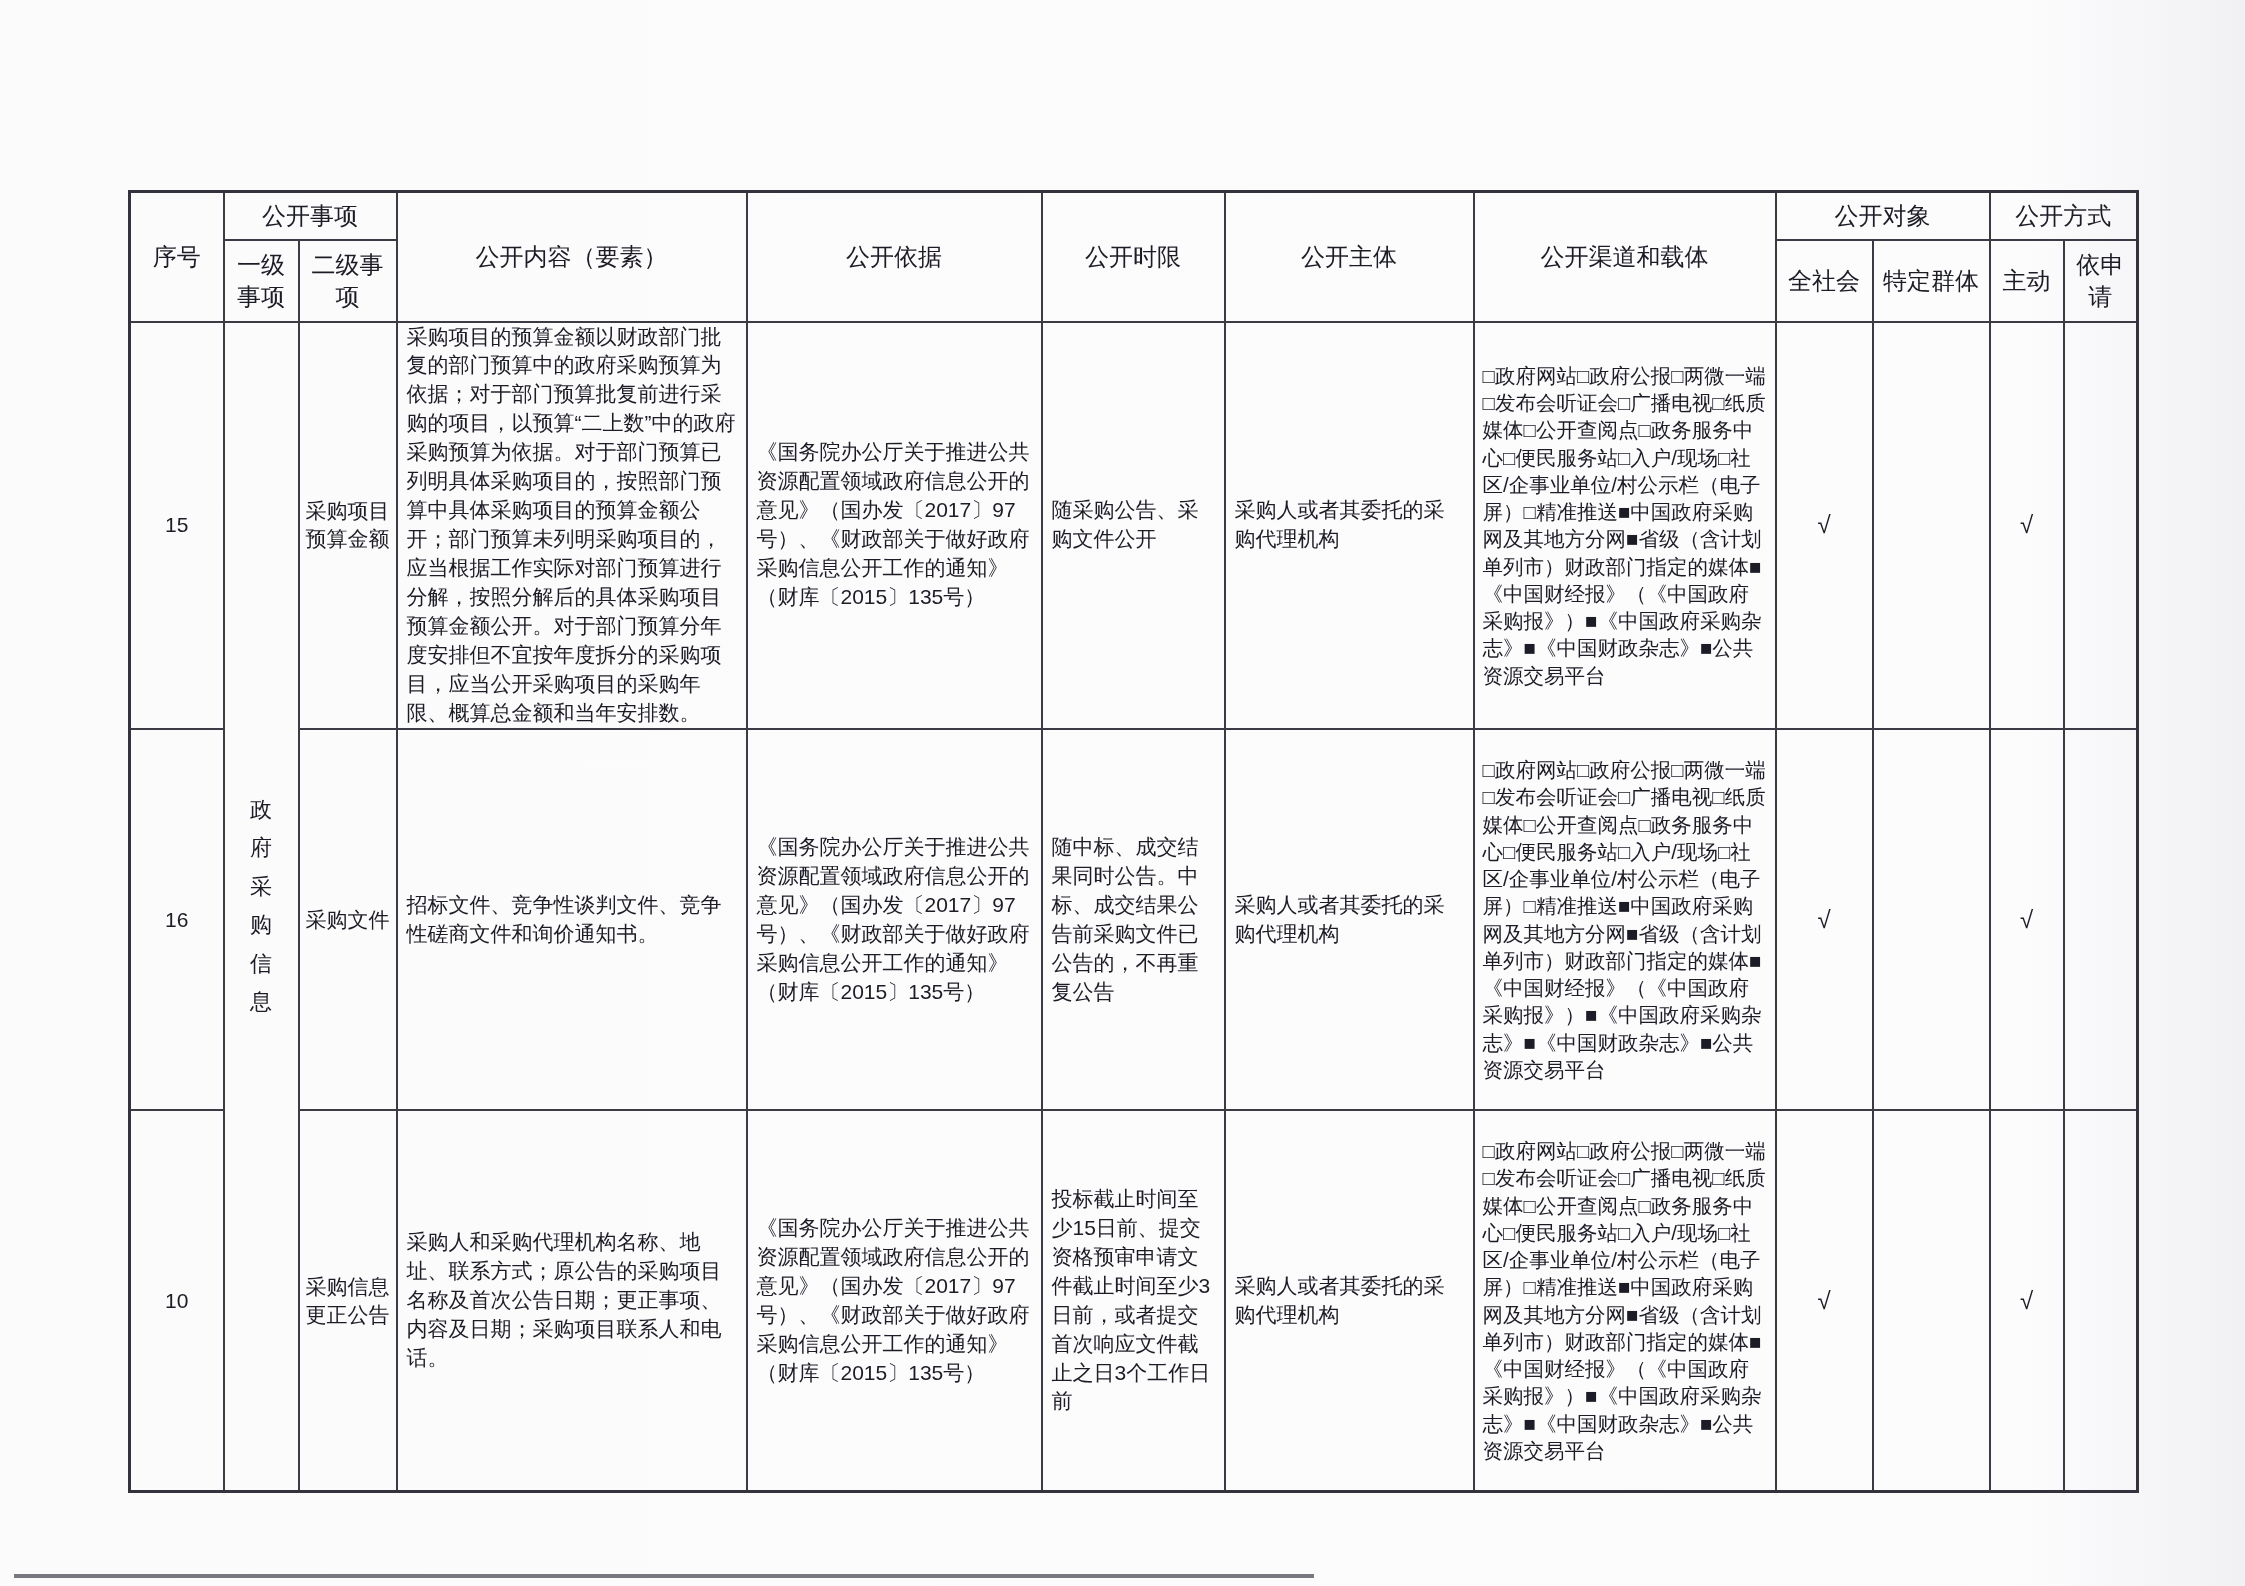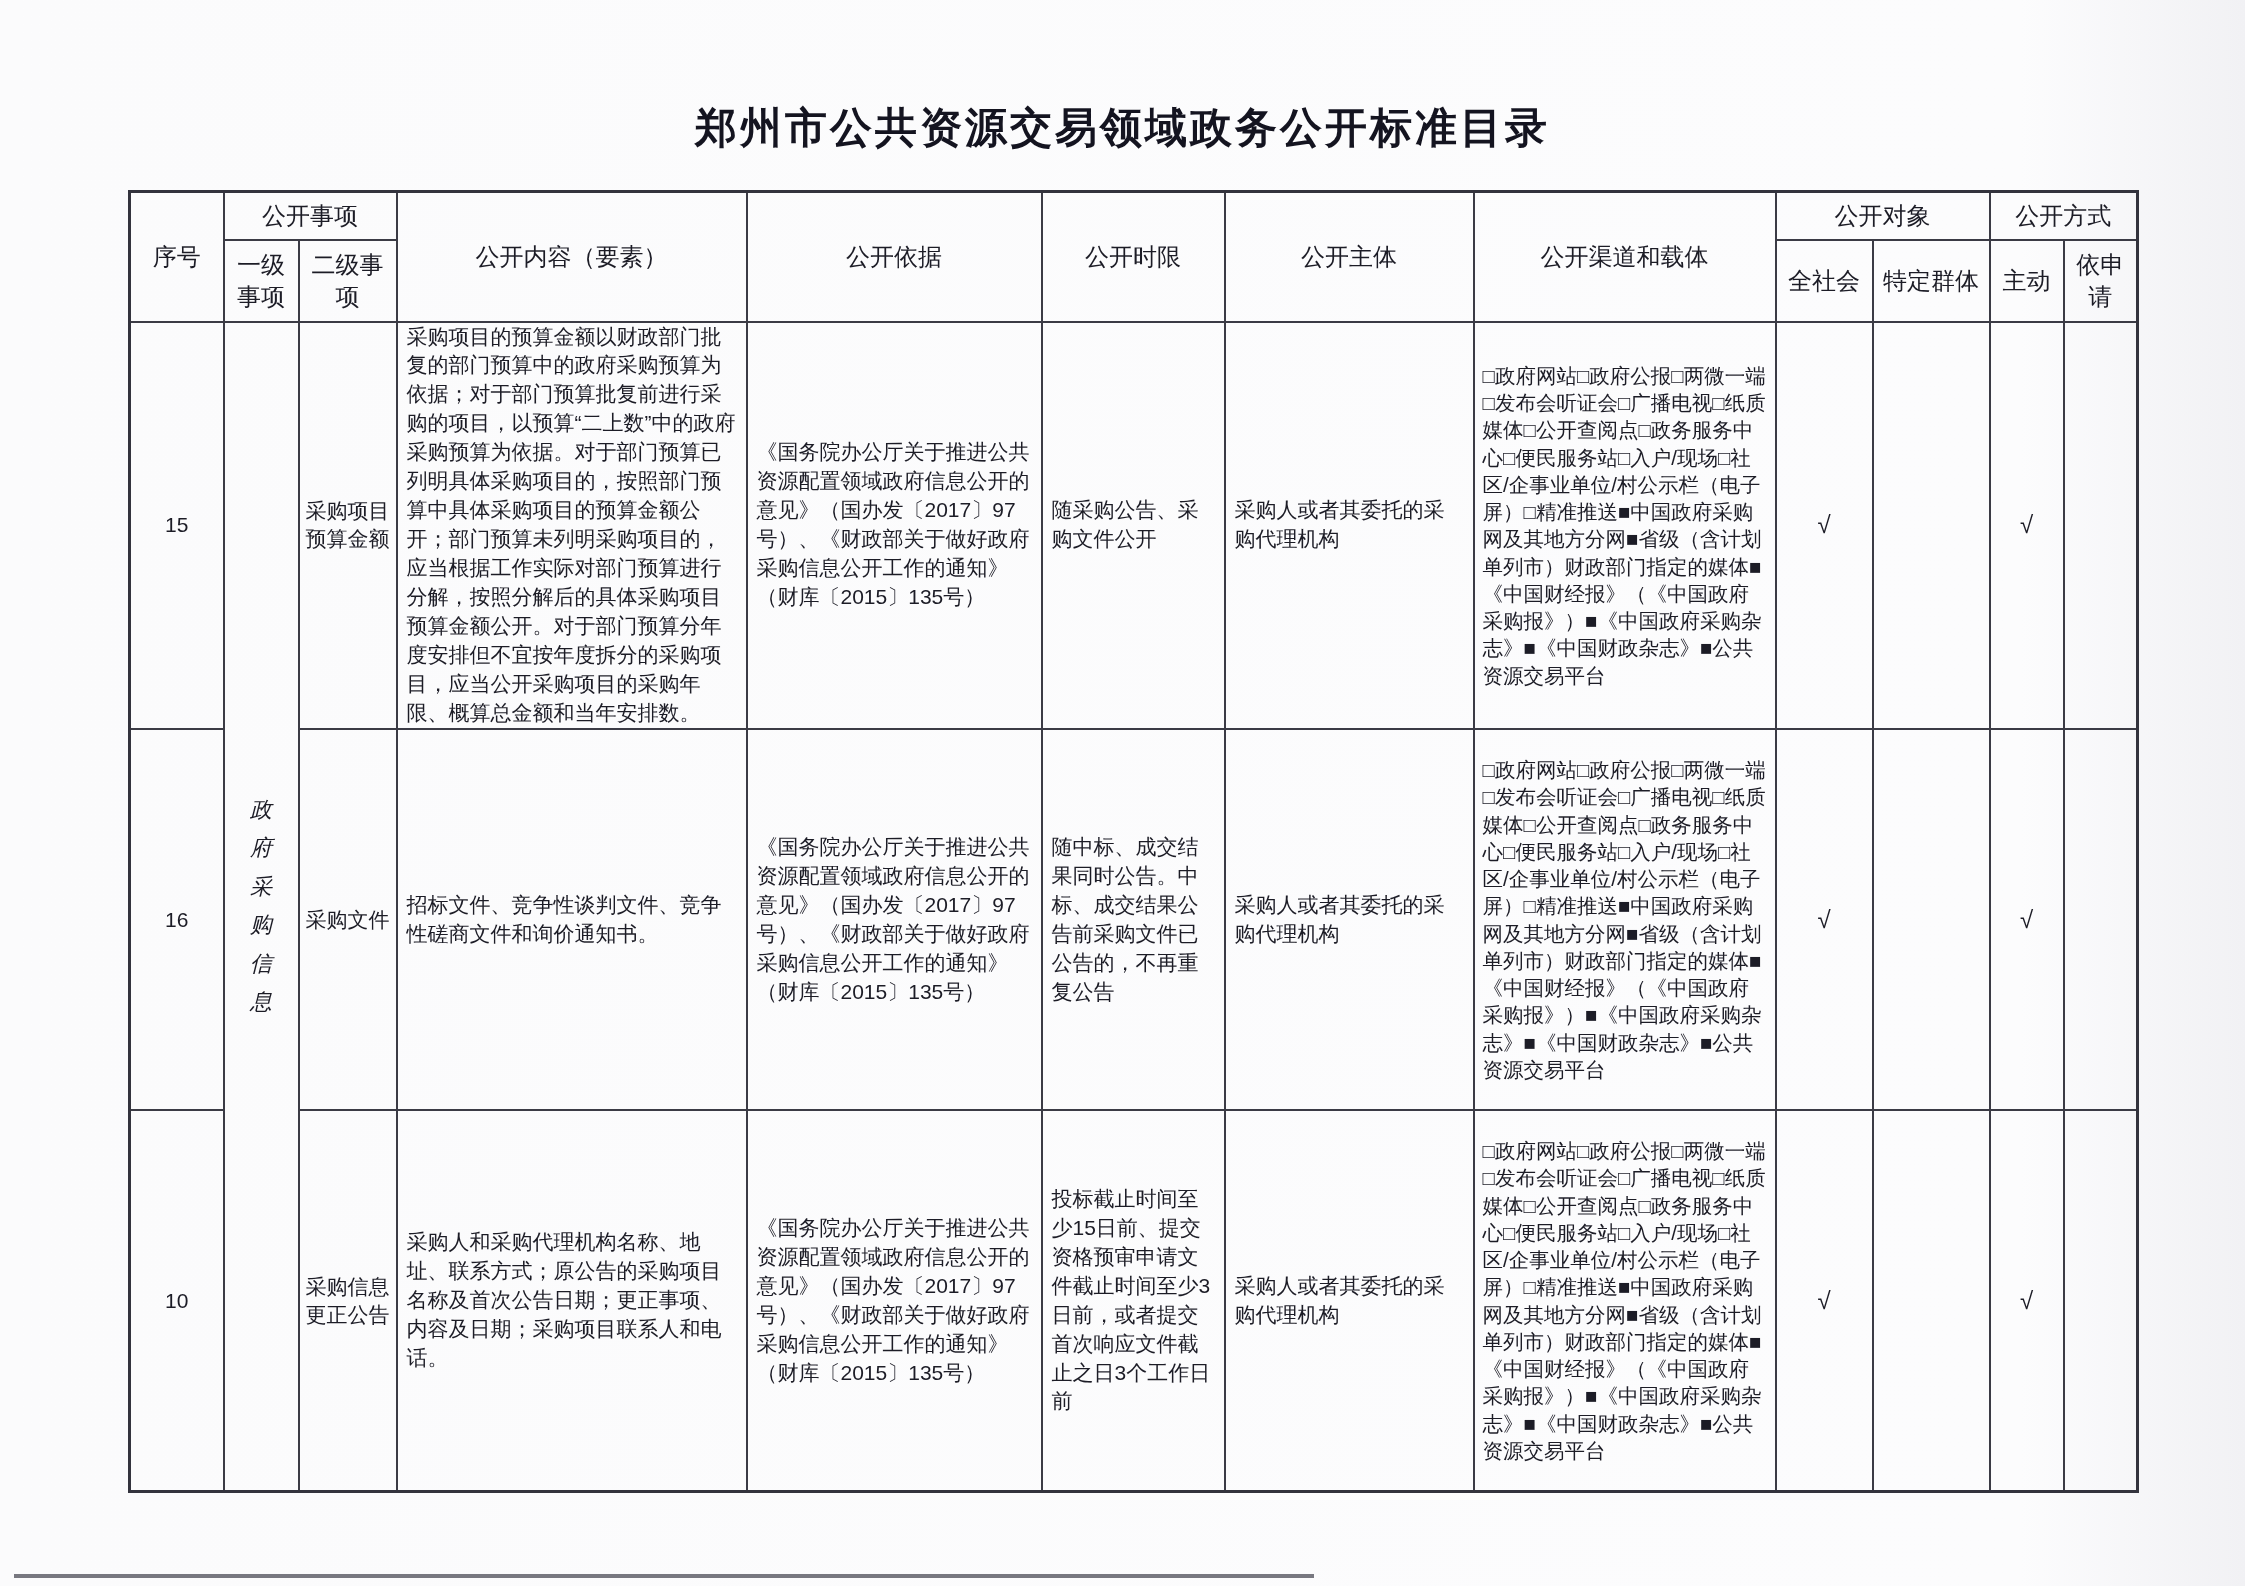--- a/index.html
+++ b/index.html
@@ -47,21 +47,20 @@
   .c-text { text-align: left; padding: 0 9px; line-height: 1.38; }
   .c-channel { text-align: left; padding: 26px 8px; line-height: 1.33; font-size: 20.5px; }
   .c-check { text-align: center; font-size: 24px; }
   .v-label {
     display: inline-block;
     width: 1.05em;
     word-break: break-all;
     line-height: 1.75;
     font-size: 22px;
     letter-spacing: 0;
-    font-style: italic;
   }
   .r1 { height: 48px; }
   .r2 { height: 82px; }
   .row15 { height: 398px; }
   .row16 { height: 352px; }
   .row17 { height: 345px; }
   .doc-footer {
     position: absolute;
     left: 0; top: 1448px;
     width: 2245px;
@@ -76,21 +75,20 @@
     width: 1300px; height: 4px;
     background: #60606a;
     opacity: 0.85;
   }
 </style>
 </head>
 <body>
 
 <div class="page">
 
-  <div class="doc-title">郑州市公共资源交易领域政务公开标准目录</div>
 
   <table class="main">
     <colgroup>
       <col style="width:94px">
         <col style="width:75px">
         <col style="width:98px">
       <col style="width:350px">
         <col style="width:295px">
         <col style="width:183px">
       <col style="width:249px">

